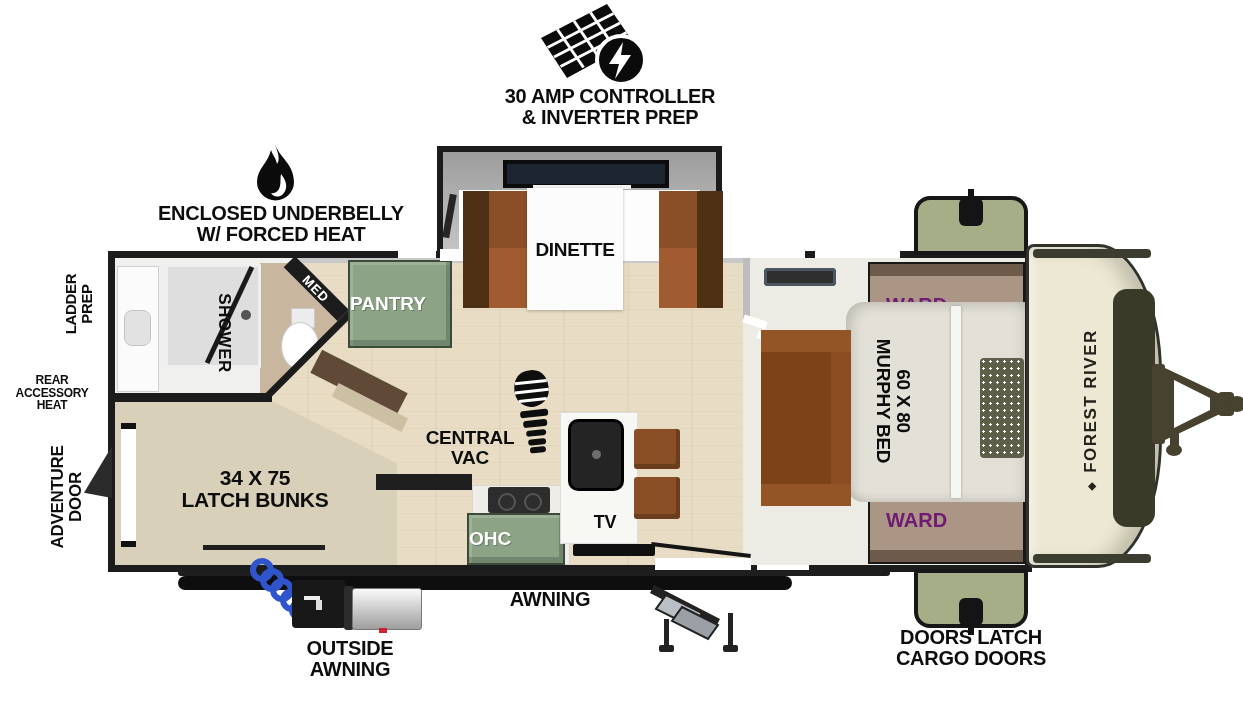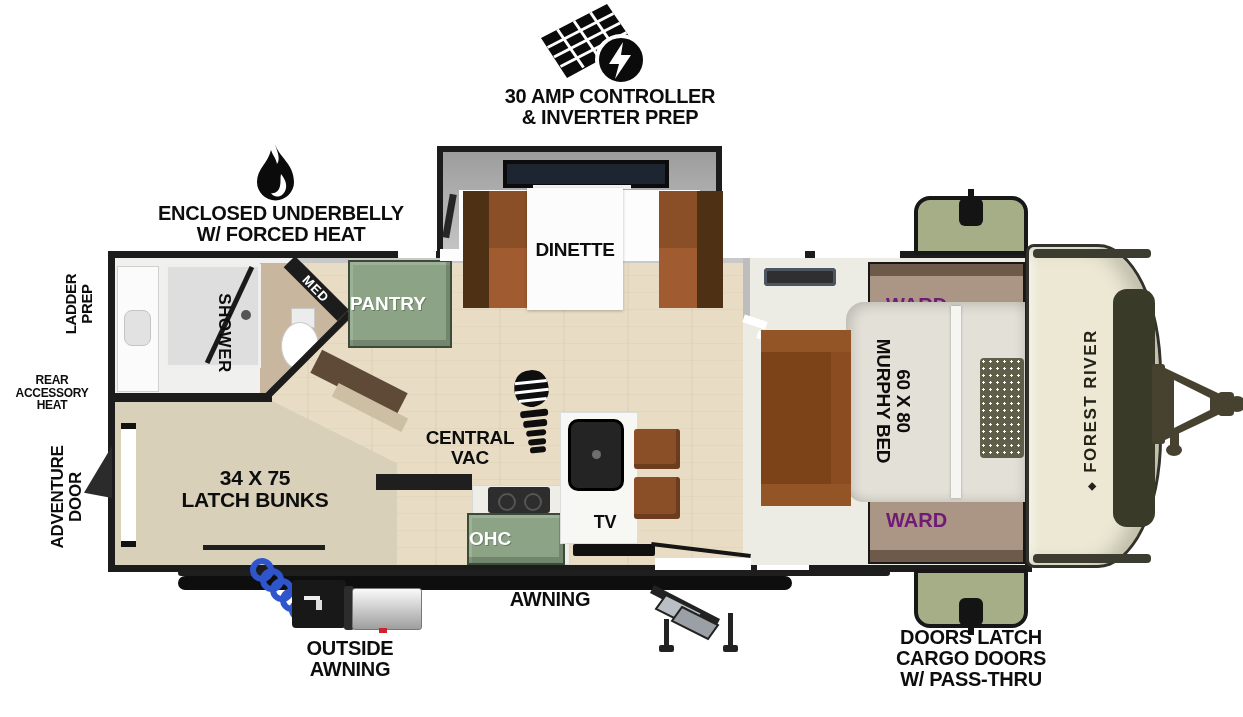--- a/index.html
+++ b/index.html
@@ -279,21 +279,20 @@
     <polygon points="34,24 70,42 60,56 24,38" fill="#9aa0a5" stroke="#222" stroke-width="2"></polygon>
     <rect x="16" y="36" width="5" height="28" fill="#222"></rect>
     <rect x="80" y="30" width="5" height="34" fill="#222"></rect>
     <rect x="11" y="62" width="15" height="7" rx="2" fill="#222"></rect>
     <rect x="75" y="62" width="15" height="7" rx="2" fill="#222"></rect>
   </svg>
 
   <div class="lbl" style="left:845px;top:627px;width:252px;font-size:20px;">
     <div>DOORS LATCH</div>
     <div>CARGO DOORS</div>
-    <div>W/ PASS-THRU</div>
   </div>
 
   <div class="lbl rotm90" style="left:24px;top:287px;width:112px;height:34px;font-size:15px;">
     <div>LADDER</div>
     <div>PREP</div>
   </div>
   <div class="lbl" style="left:0;top:374px;width:104px;font-size:12px;">
     <div>REAR</div>
     <div>ACCESSORY</div>
     <div>HEAT</div>

